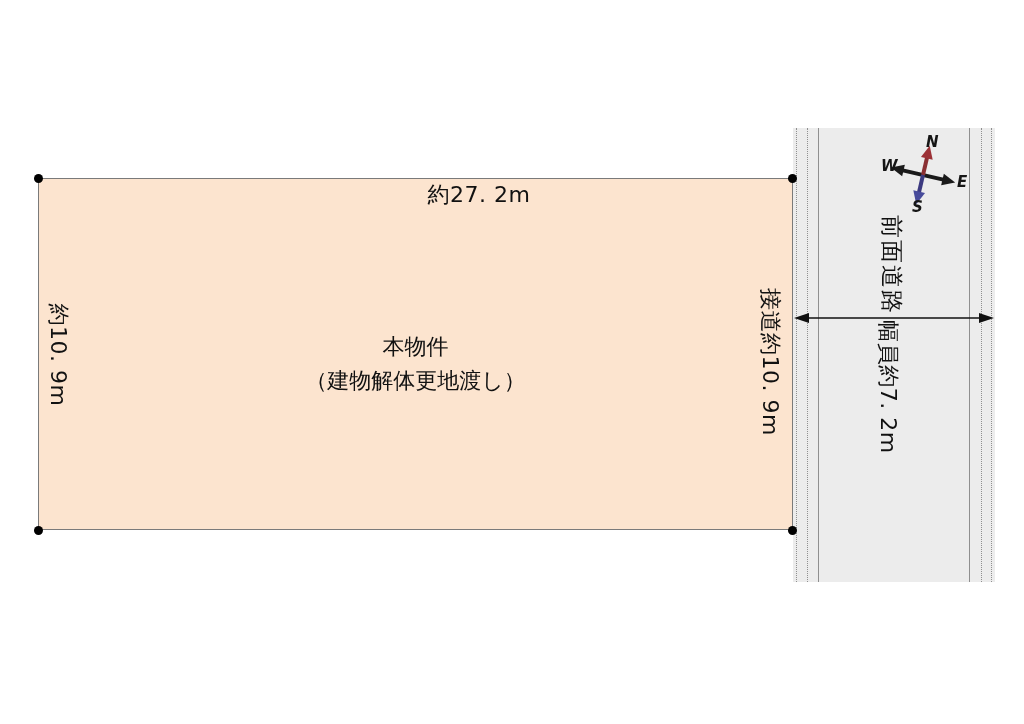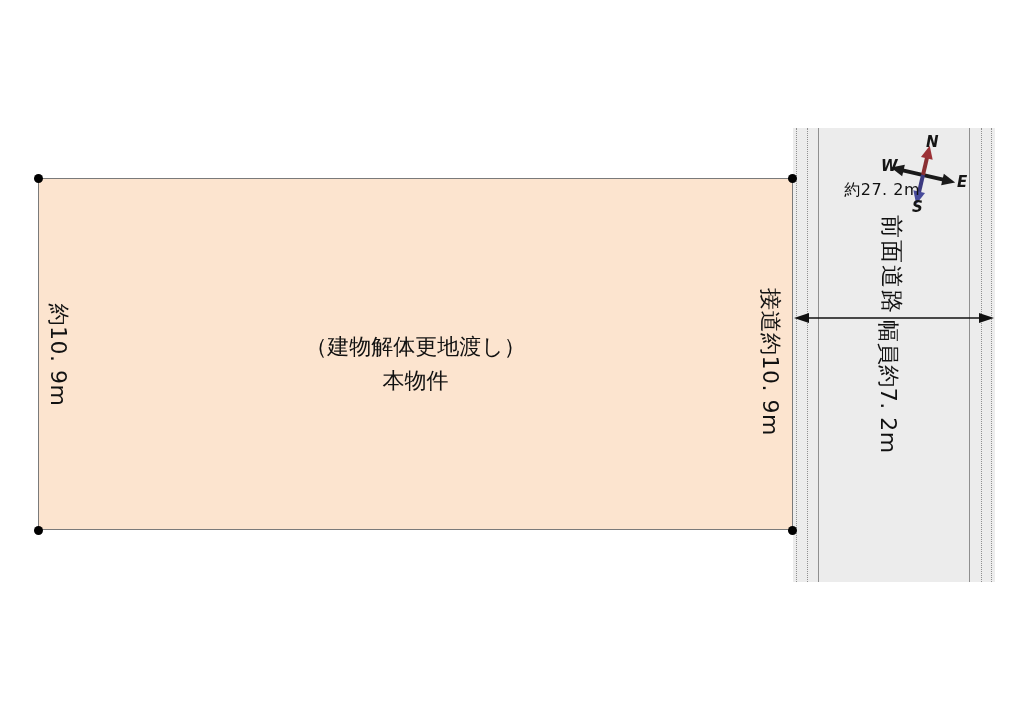--- a/index.html
+++ b/index.html
@@ -25,22 +25,22 @@
     background:var(--property-fill,#fce4cf);
     border:1px solid var(--property-border,#7a7a7a);
   }
   .dot{
     position:absolute;width:9px;height:9px;border-radius:50%;
     background:#000000;
   }
 
   
   .dim-h{
-    position:absolute;left:38px;width:882px;text-align:right;
-    font-size:16px;letter-spacing:0.5px;
+    position:absolute;left:38px;width:882px;text-align:center;
+    font-size:22px;letter-spacing:0.5px;
   }
   .dim-top{top:180px;}
   .dim-bottom{top:503px;}
   .vtext{
     position:absolute;white-space:nowrap;
     transform:translate(-50%,-50%) rotate(90deg);
     font-size:22px;letter-spacing:0.5px;
   }
   .dim-left{left:58px;top:355px;}
   .dim-right{left:770px;top:362px;}
@@ -112,17 +112,17 @@
   <div class="dot" style="left:34px;top:174px"></div>
   <div class="dot" style="left:788px;top:174px"></div>
   <div class="dot" style="left:34px;top:526px"></div>
   <div class="dot" style="left:788px;top:526px"></div>
 
   <div class="dim-h dim-top">約27. 2m</div>
   <div class="vtext dim-left">約10. 9m</div>
   <div class="vtext dim-right">接道約10. 9m</div>
 
   <div class="center-label">
+    <div>本物件</div>
     <div>（建物解体更地渡し）</div>
-    <div>本物件</div>
   </div>
 
 </div>
 
 </body></html>

